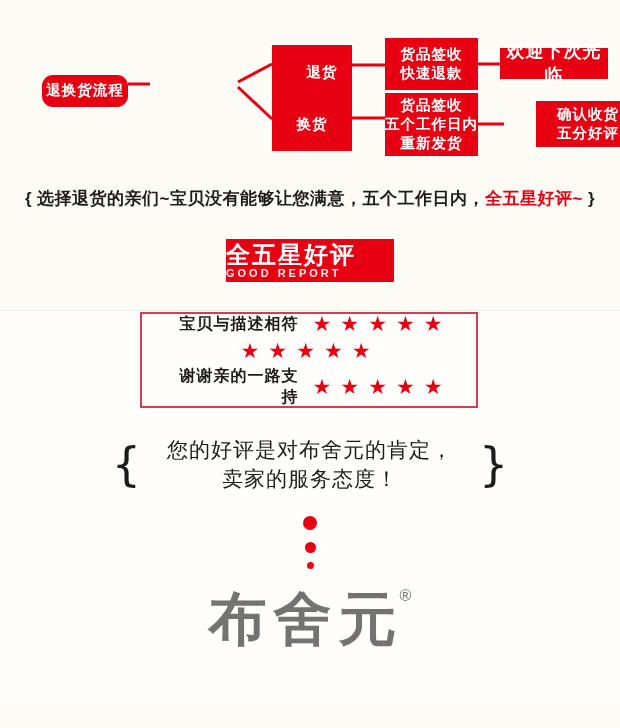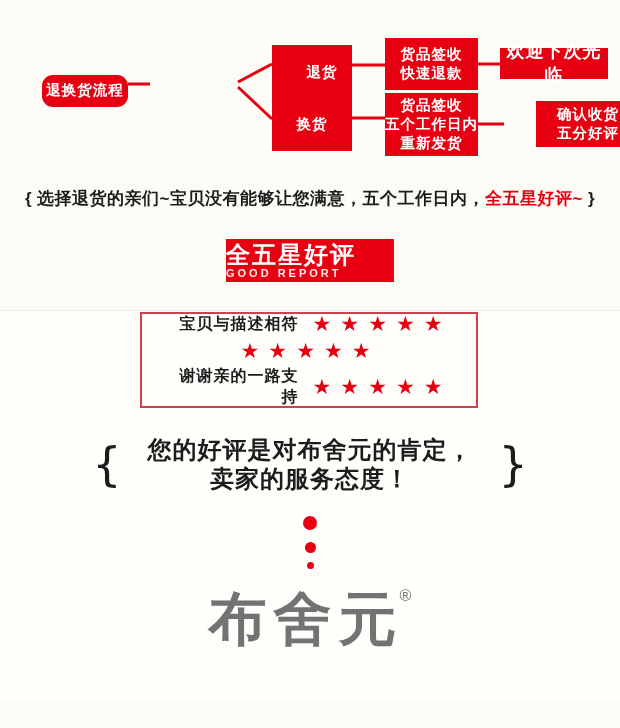--- a/index.html
+++ b/index.html
@@ -139,22 +139,22 @@
     color: var(--ink);
   }
   .brace {
     font-size: 46px;
     font-weight: 400;
     line-height: 60px;
     font-family: "DejaVu Sans", sans-serif;
   }
   .thanks-lines { text-align: center; }
   .thanks-lines div {
-    font-size: 24px;
-    font-weight: 700;
+    font-size: 21px;
+    font-weight: 400;
     line-height: 29px;
     letter-spacing: 1px;
   }
   
   .dots {
     position: absolute;
     left: 0; top: 516px;
     width: 620px;
     display: flex;
     flex-direction: column;

